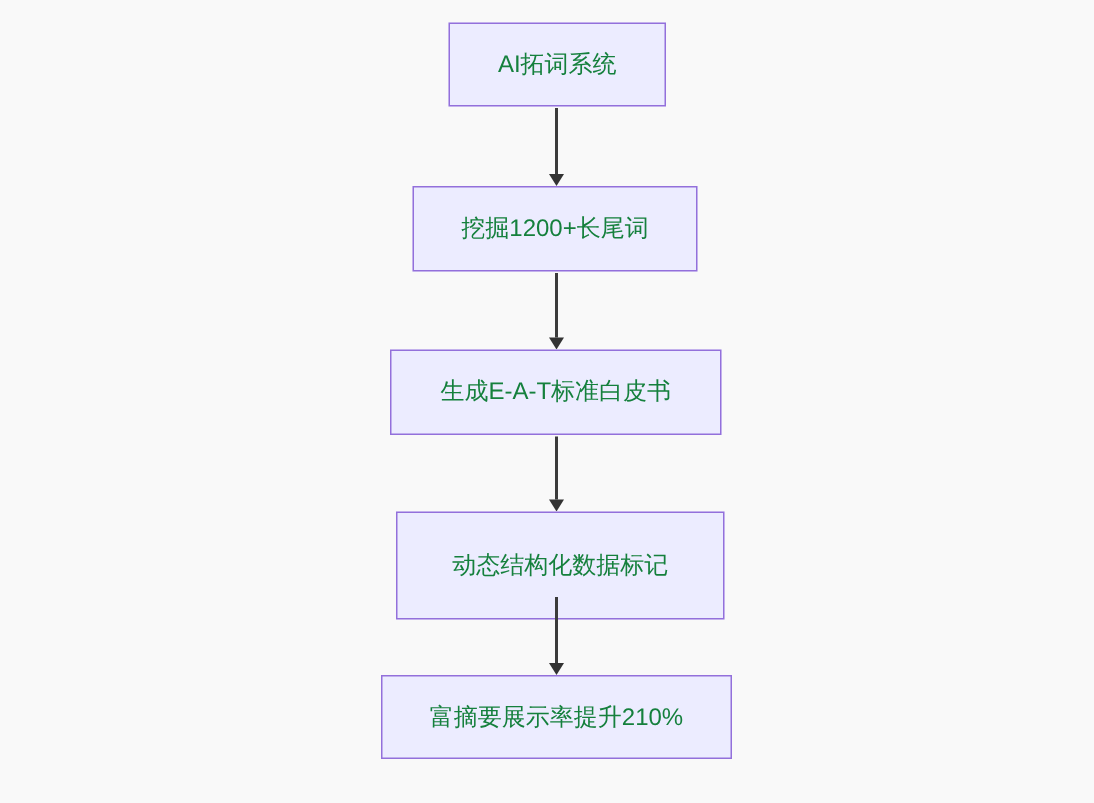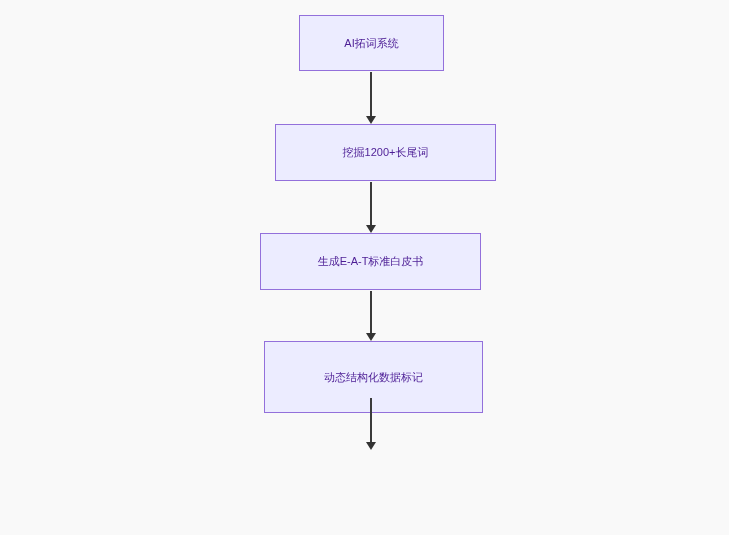--- a/index.html
+++ b/index.html
@@ -15,27 +15,27 @@
     overflow: hidden;
   }
   .flow-node {
     position: absolute;
     box-sizing: border-box;
     background: #ECECFF;
     border: 1.5px solid #9370DB;
     display: flex;
     align-items: center;
     justify-content: center;
-    font-size: 11px;
-    color: #4c1d95;
+    font-size: 16px;
+    color: #15803d;
     white-space: nowrap;
     text-align: center;
   }
   .node-a { left: 299px; top: 15px;  width: 145px; height: 56px; }
-  .node-b { left: 275px; top: 124px; width: 221px; height: 57px; }
+  .node-b { left: 275px; top: 124px; width: 190px; height: 57px; }
   .node-c { left: 260px; top: 233px; width: 221px; height: 57px; }
   .node-d { left: 264px; top: 341px; width: 219px; height: 72px; }
   .node-e { left: 254px; top: 450px; width: 234px; height: 56px; }
 
   .flow-arrow {
     position: absolute;
     width: 2px;
     background: #3b3b3b;
   }
   .flow-arrow::after {
@@ -76,14 +76,17 @@
   </div>
 
   <div class="flow-arrow arrow-3"></div>
 
   <div class="flow-node node-d">
     <span>动态结构化数据标记</span>
   </div>
 
   <div class="flow-arrow arrow-4"></div>
 
+  <div class="flow-node node-e">
+    <span>富摘要展示率提升210%</span>
+  </div>
 
 </div>
 
 </body></html>

